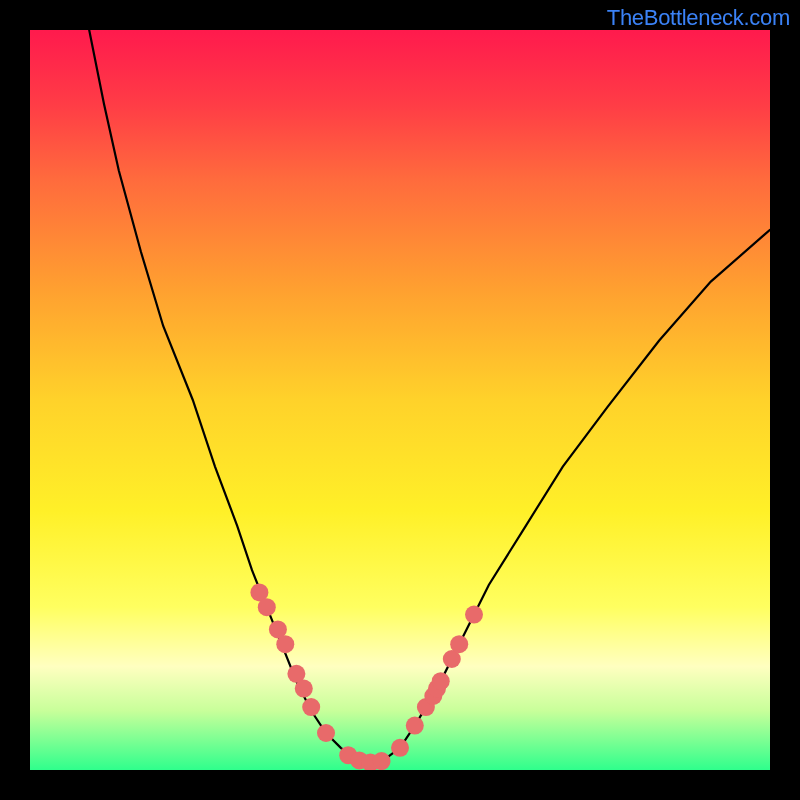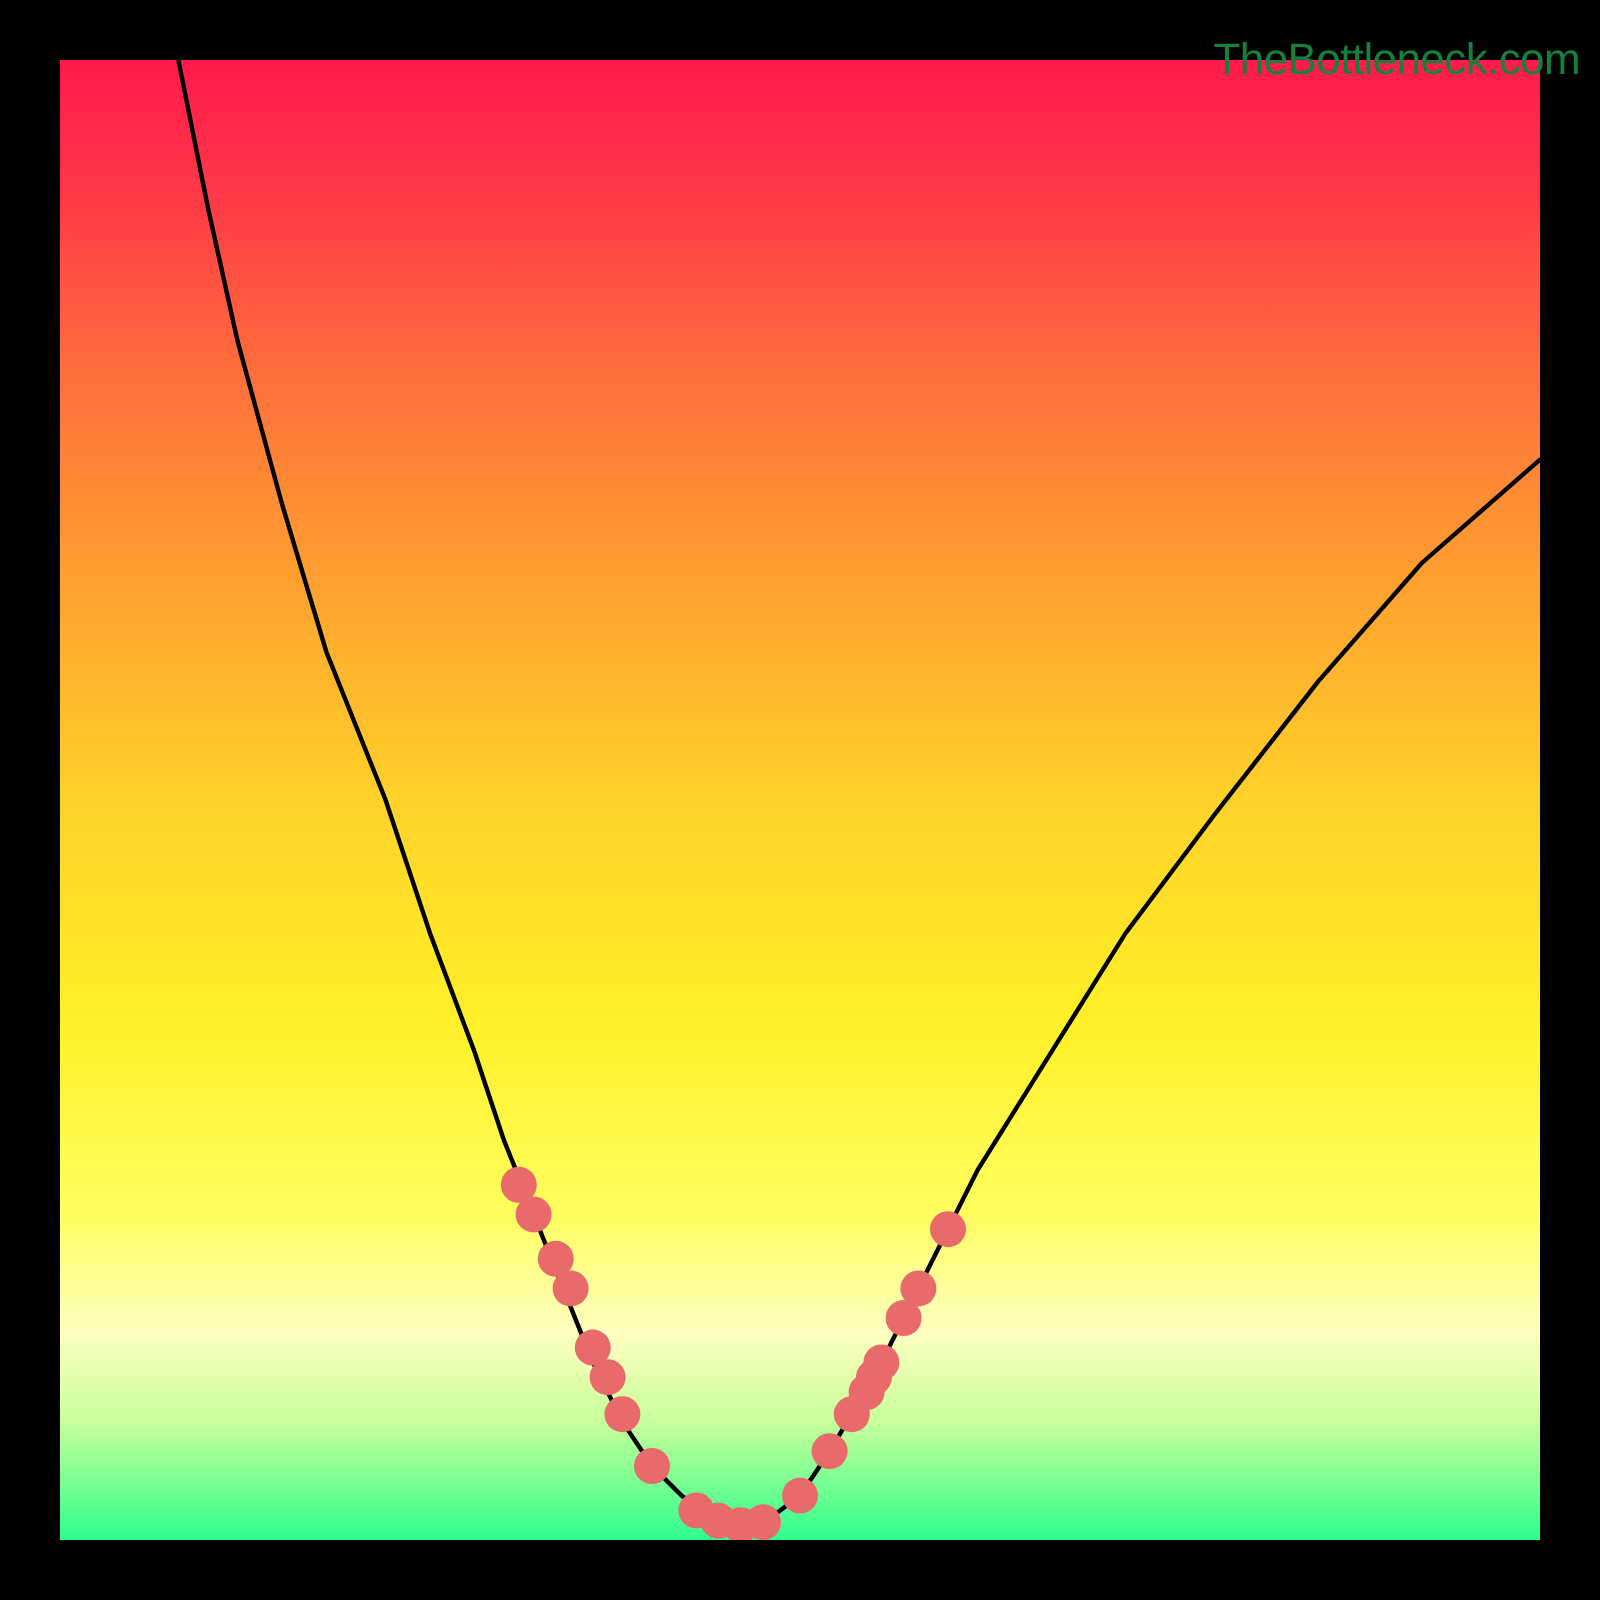--- a/index.html
+++ b/index.html
@@ -36,26 +36,25 @@
       #ffff60 78%,
       #ffffc0 86%,
       #c8ff9a 92%,
       #2fff8c 100%
     );
   }
   .watermark {
     position: absolute;
     top: 5px;
     right: 10px;
-    color: #15803d;
+    color: #3b82f6;
     font-size: 22px;
     font-weight: 500;
     letter-spacing: -0.3px;
     user-select: none;
-    margin-top: 12px;
   }
   svg.overlay {
     position: absolute;
     top: 0;
     left: 0;
   }
 </style>
 </head>
 <body>
 

